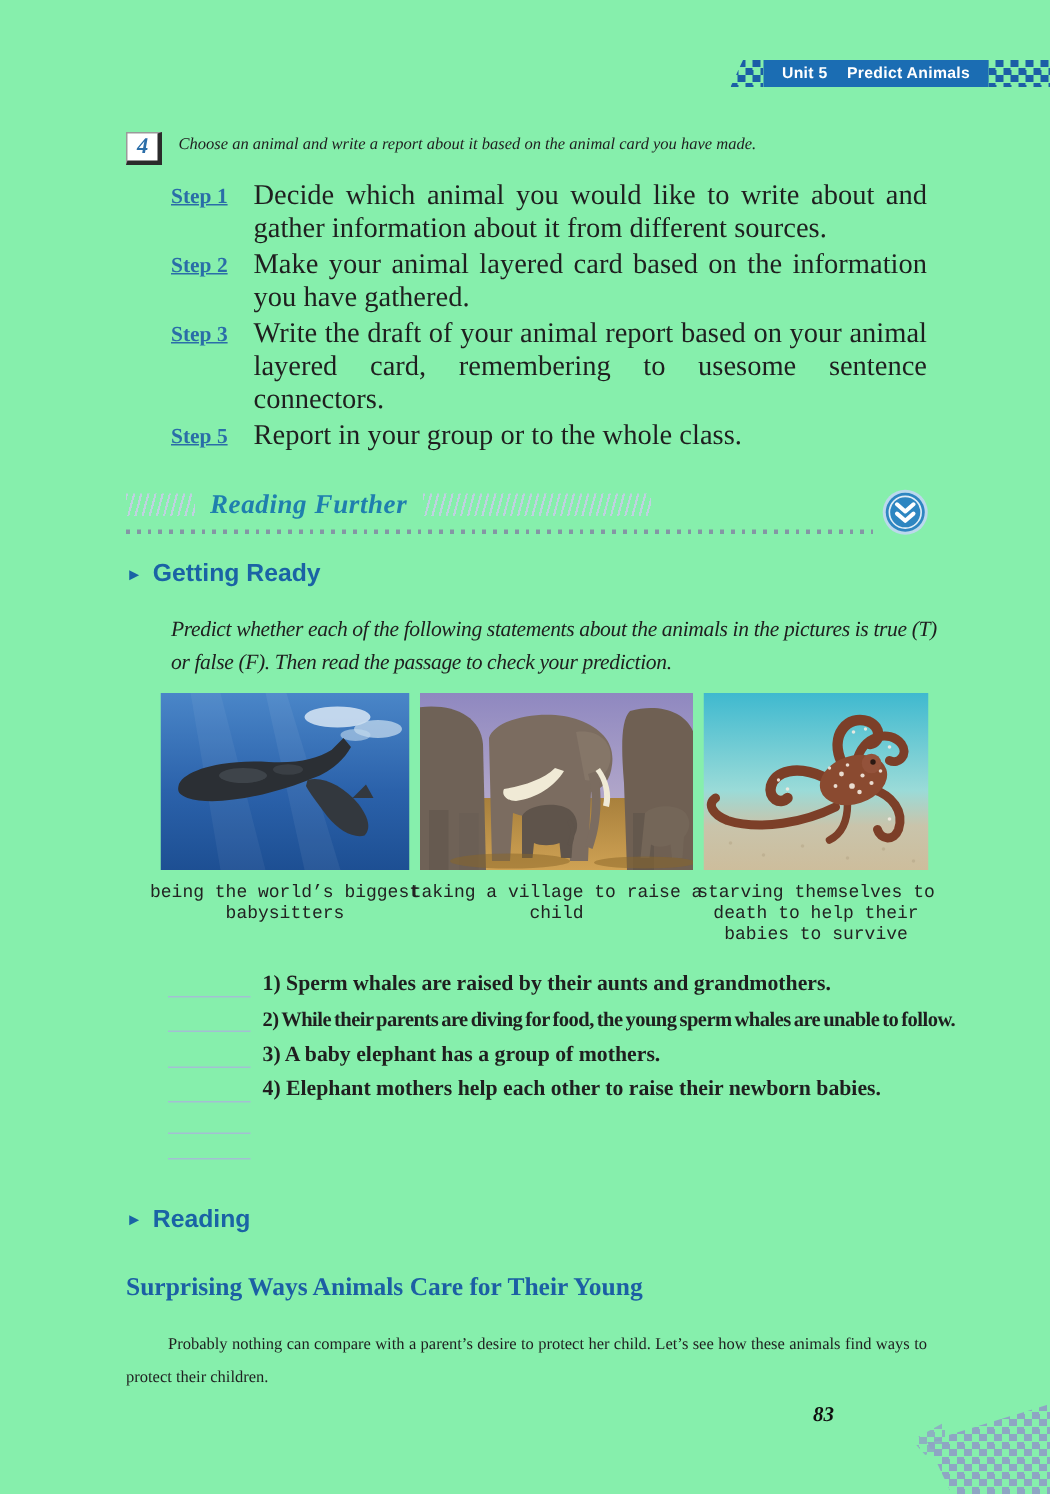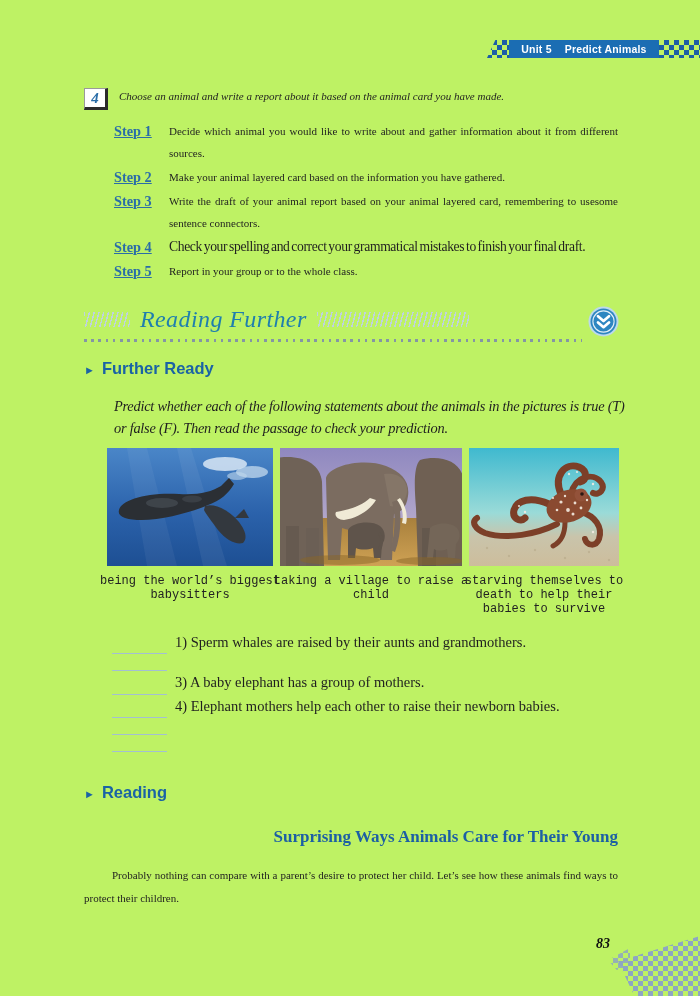--- a/index.html
+++ b/index.html
@@ -1,16 +1,16 @@
 <!DOCTYPE html>
 <html><head>
 <meta charset="utf-8">
 <style>
   html,body{margin:0;padding:0;background:#e8e8e8;}
-  .page{position:relative;width:700px;height:996px;background:#bef264;overflow:hidden;
+  .page{position:relative;width:700px;height:996px;background:#86efac;overflow:hidden;
         font-family:"Liberation Serif",serif;color:#1f1f1f;margin:0 auto;}
 
   
   .header{position:absolute;top:40px;left:487px;right:0;height:18px;display:flex;}
   .checker{background:repeating-conic-gradient(#1b5ea6 0% 25%, rgba(0,0,0,0) 0% 50%) 0 0/10px 10px;}
   .hdr-checks-left{width:22px;clip-path:polygon(38% 0,100% 0,100% 100%,0 100%);}
   .hdr-bar{width:150px;background:#1b6db3;color:#fff;display:flex;align-items:center;
            justify-content:center;gap:13px;font-family:"Liberation Sans",sans-serif;
            font-size:10.5px;font-weight:bold;letter-spacing:.2px;}
   .hdr-checks-right{flex:1;}
@@ -21,61 +21,61 @@
   
   .ex-head{display:flex;align-items:flex-start;}
   .badge{display:inline-block;width:20px;height:18px;background:#fff;border:1px solid #9a9a9a;
          border-right:3px solid #2b2b2b;border-bottom:3px solid #2b2b2b;color:#2a6da8;
          font-weight:bold;font-style:italic;font-size:15px;text-align:center;line-height:18px;
          margin-right:11px;flex:0 0 auto;}
   .ex-instruction{font-style:italic;font-size:11px;padding-top:2px;}
   .steps{margin:10px 0 0 30px;}
   .step-row{display:flex;margin-bottom:2px;}
   .step-label{flex:0 0 46px;color:#2a6da8;font-weight:bold;font-size:14.3px;line-height:22px;margin-right:9px;text-decoration:underline;}
-  .step-text{flex:1;font-size:11px;line-height:22px;text-align:justify;}
+  .step-text{flex:1;font-size:19px;line-height:22px;text-align:justify;}
   .step-text.tight{font-size:13.6px;letter-spacing:-.35px;word-spacing:-1.3px;text-align:left;}
 
   
   .rf{position:relative;margin-top:24px;}
   .rf-row{display:flex;align-items:center;gap:10px;}
   .hatch{height:15px;background:repeating-linear-gradient(105deg,#bfd2e0 0 1.4px,rgba(0,0,0,0) 1.4px 4.6px);}
   .hatch-left{width:46px;}
   .hatch-right{width:152px;}
-  .rf-title{margin:0;color:#1f7fae;font-size:24px;font-weight:normal;font-style:italic;letter-spacing:.4px;}
+  .rf-title{margin:0;color:#1f7fae;font-size:18px;font-weight:bold;font-style:italic;letter-spacing:.4px;}
   .dots{height:3px;margin-top:6px;margin-right:36px;
         background:repeating-linear-gradient(90deg,#8496a5 0 2.6px,rgba(0,0,0,0) 2.6px 7.2px);}
   .chev{position:absolute;right:-1px;top:0px;width:31px;height:31px;}
 
   
   .sec-head{margin-top:17px;color:#1a63a5;font-family:"Liberation Sans",sans-serif;
             font-size:16.5px;font-weight:bold;display:flex;align-items:center;}
   .tri{font-size:11px;margin-right:7px;transform:translateY(.5px);}
   .predict{margin:7px 0 0 30px;font-style:italic;font-size:14.4px;line-height:22px;
            letter-spacing:-.25px;width:512px;}
 
   
   .photo-row{display:flex;gap:7px;margin:9px 0 0 23px;}
   .figure{margin:0;display:flex;flex-direction:column;align-items:center;}
   .figure svg{display:block;}
   .figcap{font-size:12px;line-height:14px;text-align:center;margin:8px -8px 0;color:#222;font-family:Liberation Mono, monospace;}
 
   
   .statements{margin:15px 0 0 28px;width:528px;}
-  .stmt{display:flex;align-items:flex-end;line-height:23.5px;}
+  .stmt{display:flex;align-items:center;line-height:23.5px;font-weight:bold;}
   .blank{flex:0 0 55px;height:16px;border-bottom:1.5px solid #a3bfd3;margin-right:8px;}
   .stmt-text{flex:1;font-size:14.5px;padding-left:22px;text-indent:-22px;}
   .stmt-text.tight{font-size:13.7px;letter-spacing:-.35px;word-spacing:-1.1px;}
 
   
   .reading-head{margin-top:31px;}
-  .article-title{margin:25px 0 0;text-align:right;color:#1c5fa4;font-size:17px;font-weight:bold;}
+  .article-title{margin:25px 0 0;text-align:left;color:#1c5fa4;font-size:17px;font-weight:bold;}
   .article-para{margin:17px 0 0;font-size:11px;line-height:22.5px;text-align:justify;text-indent:28px;}
 
   
-  .page-num{position:absolute;left:596px;top:936px;font-size:14px;font-weight:bold;font-style:italic;color:#101010;}
+  .page-num{position:absolute;left:542px;top:936px;font-size:14px;font-weight:bold;font-style:italic;color:#101010;}
   .corner-checks{position:absolute;right:0;bottom:0;width:82px;height:60px;
         background:repeating-conic-gradient(#8ea6c3 0% 25%, rgba(0,0,0,0) 0% 50%) 0 0/10px 10px;
         clip-path:polygon(0 42%,100% 0,100% 100%,20% 100%);}
   .corner-scatter{position:absolute;right:70px;bottom:26px;width:22px;height:22px;opacity:.85;
         background:repeating-conic-gradient(#8ea6c3 0% 25%, rgba(0,0,0,0) 0% 50%) 0 0/10px 10px;
         clip-path:polygon(0 55%,100% 0,100% 80%,40% 100%);}
 </style>
 </head>
 <body>
 
@@ -101,24 +101,20 @@
         <span class="step-label">Step 1</span>
         <span class="step-text">Decide which animal you would like to write about and gather information about it from different sources.</span>
       </div>
       <div class="step-row">
         <span class="step-label">Step 2</span>
         <span class="step-text">Make your animal layered card based on the information you have gathered.</span>
       </div>
       <div class="step-row">
         <span class="step-label">Step 3</span>
         <span class="step-text">Write the draft of your animal report based on your animal layered card, remembering to usesome sentence connectors.</span>
-      </div>
-      <div class="step-row">
-        <span class="step-label">Step 4</span>
-        <span class="step-text tight">Check your spelling and correct your grammatical mistakes to finish your final draft.</span>
       </div>
       <div class="step-row">
         <span class="step-label">Step 5</span>
         <span class="step-text">Report in your group or to the whole class.</span>
       </div>
     </div>
 
     <div class="rf">
       <div class="rf-row">
         <span class="hatch hatch-left"></span>
@@ -132,21 +128,21 @@
           <circle cx="15.5" cy="15.5" r="13" fill="#2e86c1"></circle>
           <circle cx="15.5" cy="15.5" r="10.6" fill="none" stroke="#ffffff" stroke-width="1.1" opacity=".85"></circle>
           <path d="M10 10.2 L15.5 15 L21 10.2" fill="none" stroke="#fff" stroke-width="2.7" stroke-linecap="round" stroke-linejoin="round"></path>
           <path d="M10 16.4 L15.5 21.2 L21 16.4" fill="none" stroke="#fff" stroke-width="2.7" stroke-linecap="round" stroke-linejoin="round"></path>
         </svg>
       </span>
     </div>
 
     <h3 class="sec-head">
       <span class="tri">►</span>
-      <span>Further Ready</span>
+      <span>Getting Ready</span>
     </h3>
     <p class="predict">Predict whether each of the following statements about the animals in the pictures is true (T) or false (F). Then read the passage to check your prediction.</p>
 
     <div class="photo-row">
 
       <figure class="figure">
         <svg width="166" height="118" viewBox="0 0 166 118">
           <defs>
             <linearGradient id="wg1" x1="0" y1="0" x2="0" y2="1">
               <stop offset="0" stop-color="#4a86c8"></stop>
@@ -261,20 +257,21 @@
       </figure>
     </div>
 
     <div class="statements">
       <div class="stmt">
         <span class="blank"></span>
         <span class="stmt-text">1) Sperm whales are raised by their aunts and grandmothers.</span>
       </div>
       <div class="stmt">
         <span class="blank"></span>
+        <span class="stmt-text tight">2) While their parents are diving for food, the young sperm whales are unable to follow.</span>
       </div>
       <div class="stmt">
         <span class="blank"></span>
         <span class="stmt-text">3) A baby elephant has a group of mothers.</span>
       </div>
       <div class="stmt">
         <span class="blank"></span>
         <span class="stmt-text">4) Elephant mothers help each other to raise their newborn babies.</span>
       </div>
       <div class="stmt">

